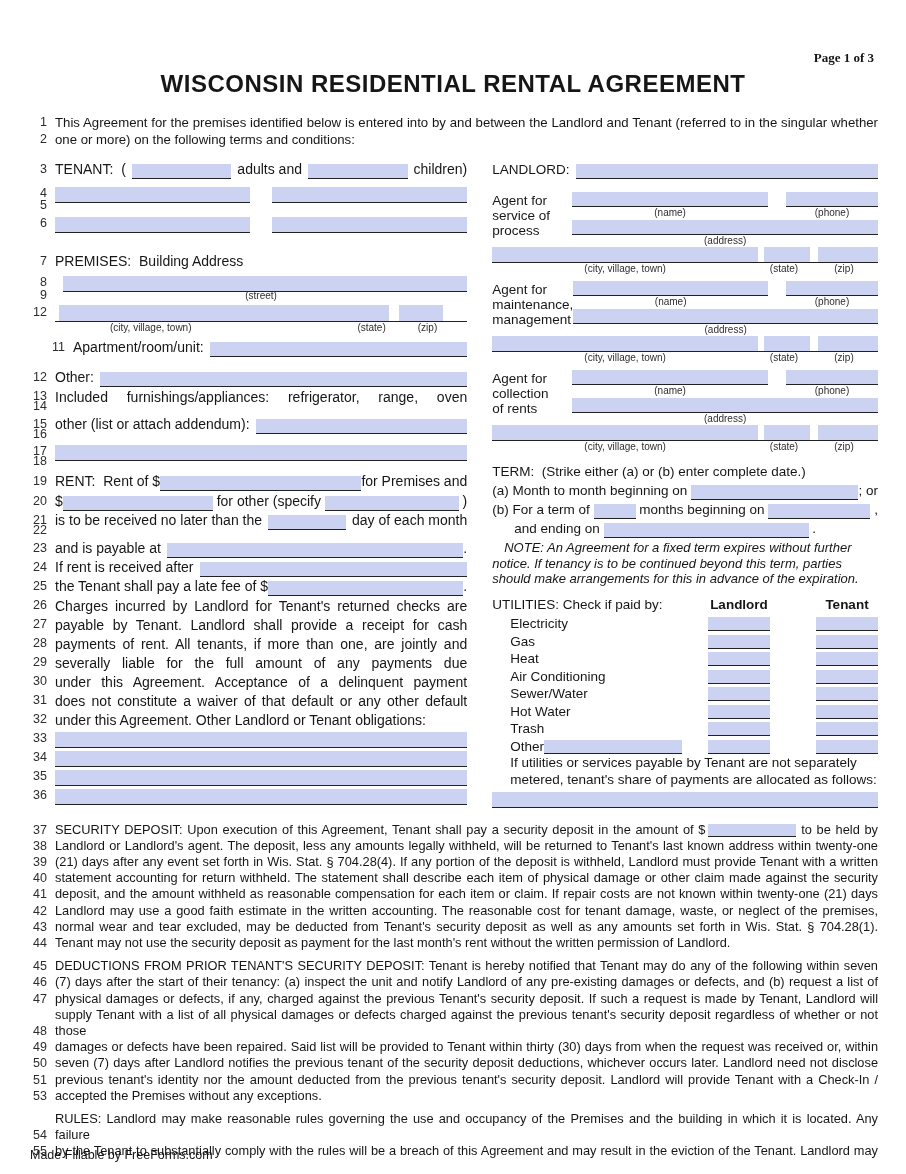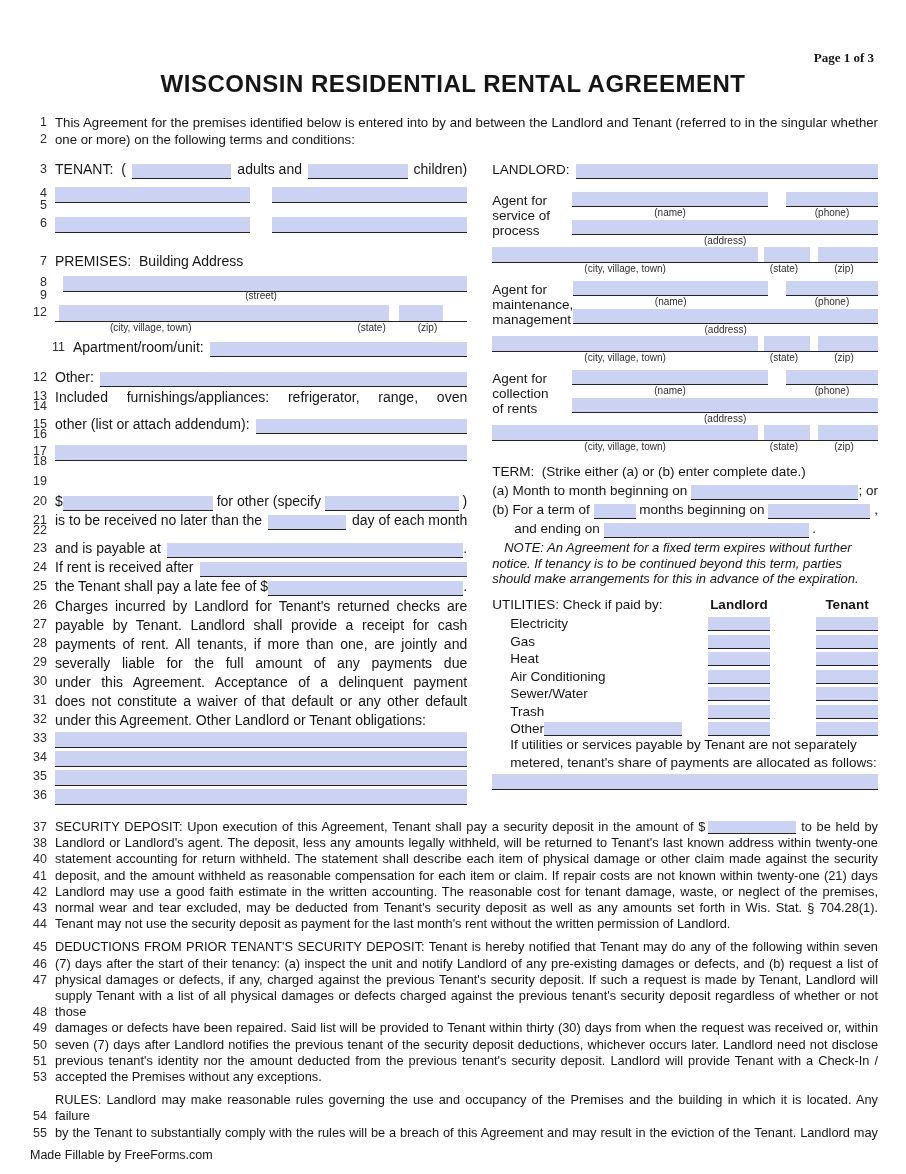--- a/index.html
+++ b/index.html
@@ -161,20 +161,21 @@
         <div class="lrow frow" style="height:17px;">
           <span class="ln">17</span>
           <span class="ct"><span class="f uf grow"></span></span>
         </div>
         <div class="lrow blank10">
             <span class="ln">18</span>
           </div>
 
         <div class="lrow" style="height:20px;">
           <span class="ln">19</span>
+          <span class="ct"><b>RENT:</b><span>  </span><span>Rent of $</span><span class="f uf grow"></span><span>for Premises and</span></span>
         </div>
 
         <div class="lrow" style="height:20px;">
           <span class="ln">20</span>
           <span class="ct"><span>$</span><span class="f uf" style="flex:0 0 150px;"></span><span> </span><span>for other (specify</span><span class="f uf grow" style="margin:0 4px;"></span><span>)</span></span>
         </div>
 
         <div class="lrow" style="height:19px;">
           <span class="ln">21</span>
           <span class="ct"><span>is to be received no later than the</span><span class="f uf" style="flex:0 0 78px;margin:0 6px;"></span><span>day of each month</span></span>
@@ -405,20 +406,26 @@
               <span class="uspace"></span>
               <span class="f uf ubox"></span>
             </div>
           <div class="urow">
               <span class="ulabel">Sewer/Water</span>
               <span class="f uf ubox"></span>
               <span class="uspace"></span>
               <span class="f uf ubox"></span>
             </div>
           <div class="urow">
+              <span class="ulabel">Hot Water</span>
+              <span class="f uf ubox"></span>
+              <span class="uspace"></span>
+              <span class="f uf ubox"></span>
+            </div>
+          <div class="urow">
               <span class="ulabel">Trash</span>
               <span class="f uf ubox"></span>
               <span class="uspace"></span>
               <span class="f uf ubox"></span>
             </div>
           <div class="urow">
             <span class="ulabel" style="display:flex;align-items:flex-end;">
                 <span>Other </span>
                 <span class="f uf" style="flex:1;margin-right:26px;height:14px;"></span>
               </span>
@@ -438,20 +445,24 @@
     <div class="sect" style="margin-top:14px;">
       <div class="bline">
         <span class="ln">37</span>
         <span class="bt j"><b>SECURITY DEPOSIT:</b><span> Upon execution of this Agreement, Tenant shall pay a security deposit in the amount of $</span><span class="f uf" style="width:88px;height:13px;margin-left:3px;"></span><span> to be held by</span></span>
       </div>
       <div class="bline">
           <span class="ln">38</span>
           <span class="bt j">Landlord or Landlord's agent. The deposit, less any amounts legally withheld, will be returned to Tenant's last known address within twenty-one</span>
         </div>
       <div class="bline">
+          <span class="ln">39</span>
+          <span class="bt j">(21) days after any event set forth in Wis. Stat. § 704.28(4). If any portion of the deposit is withheld, Landlord must provide Tenant with a written</span>
+        </div>
+      <div class="bline">
           <span class="ln">40</span>
           <span class="bt j">statement accounting for return withheld. The statement shall describe each item of physical damage or other claim made against the security</span>
         </div>
       <div class="bline">
           <span class="ln">41</span>
           <span class="bt j">deposit, and the amount withheld as reasonable compensation for each item or claim. If repair costs are not known within twenty-one (21) days</span>
         </div>
       <div class="bline">
           <span class="ln">42</span>
           <span class="bt j">Landlord may use a good faith estimate in the written accounting. The reasonable cost for tenant damage, waste, or neglect of the premises,</span>

